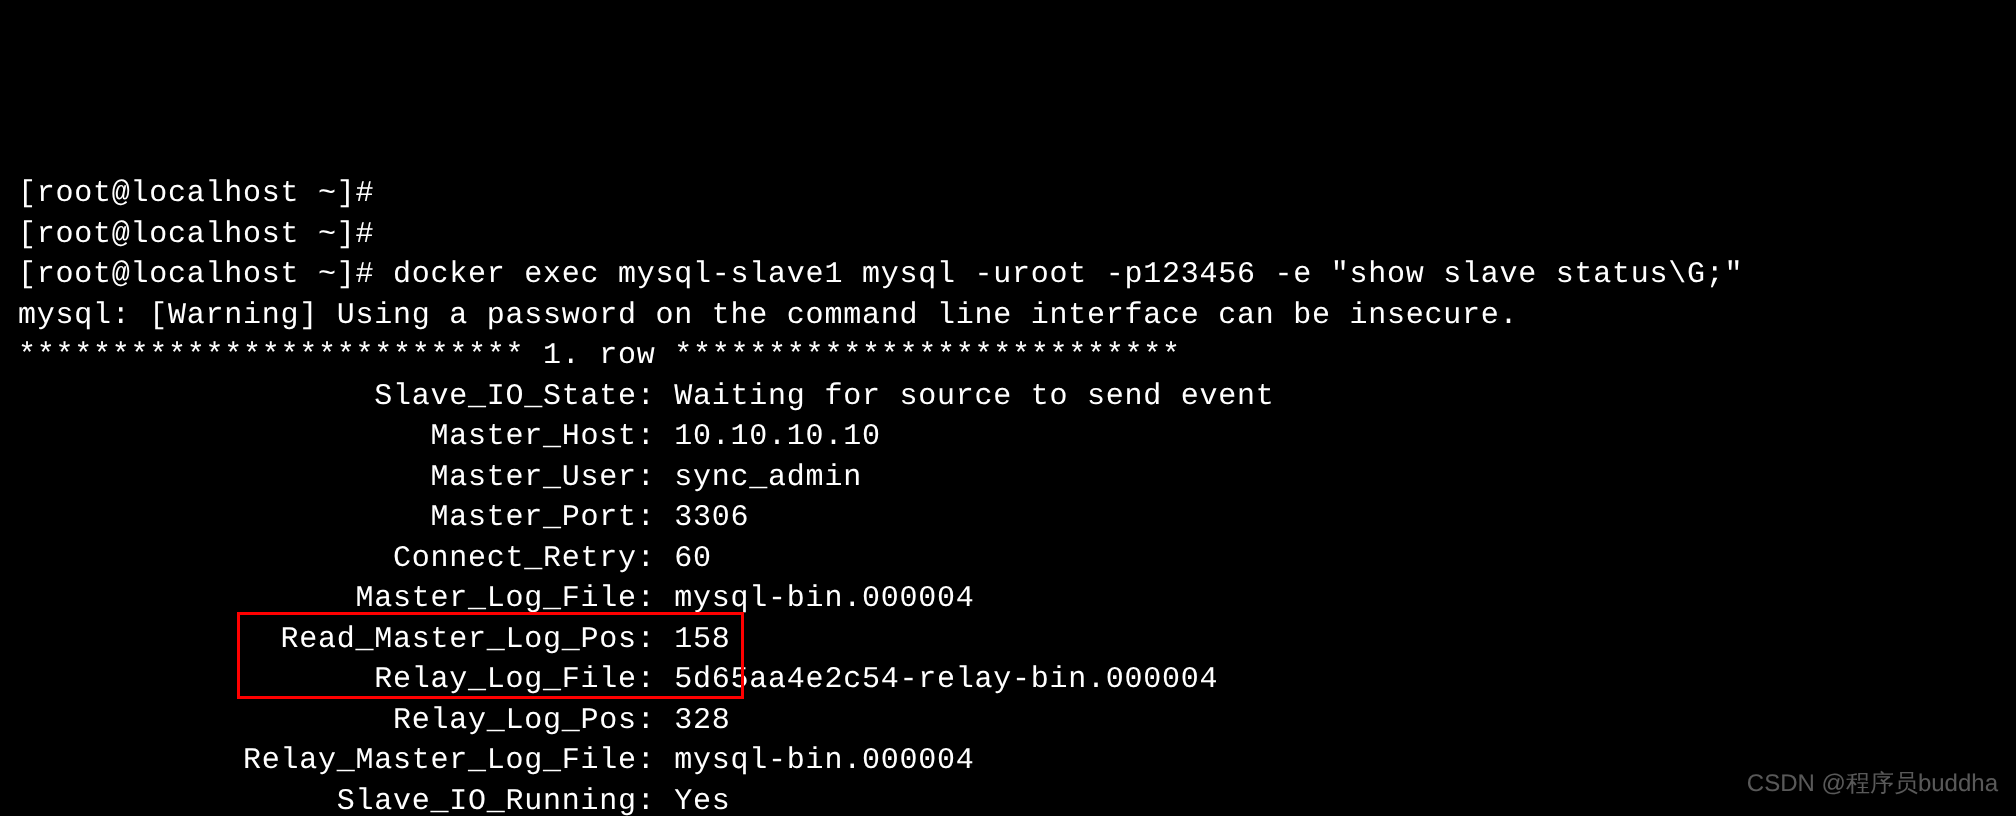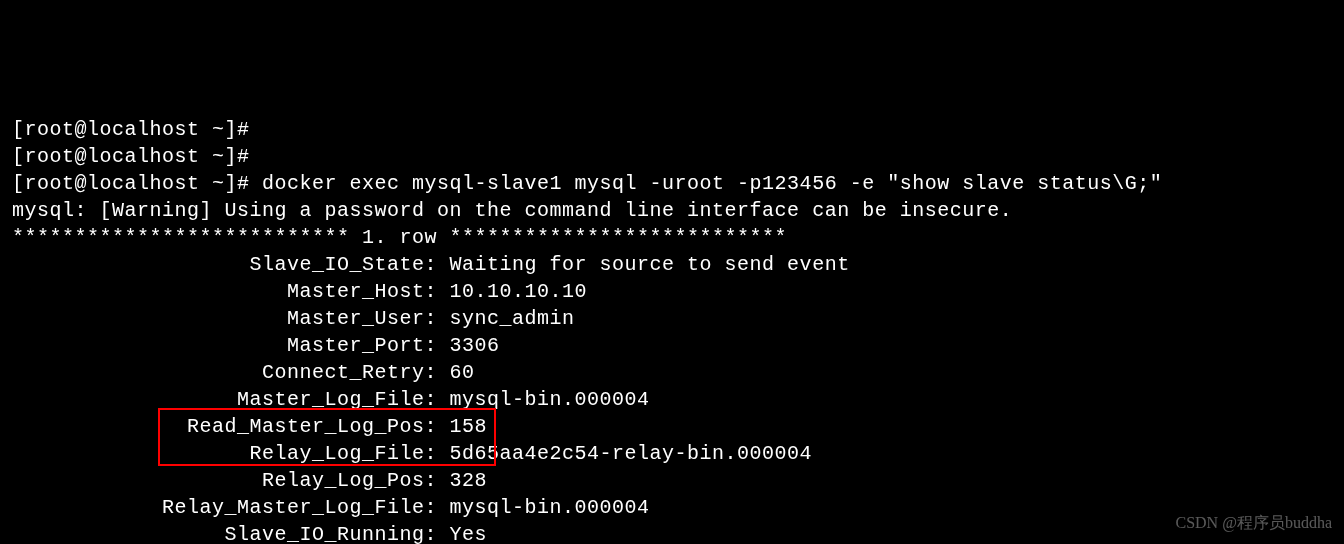--- a/index.html
+++ b/index.html
@@ -25,21 +25,21 @@
       position: absolute;
       border: 2px solid #ff0000;
       pointer-events: none;
     }
     .watermark {
       position: absolute;
       bottom: 8px;
       right: 12px;
       color: rgba(255,255,255,0.35);
       font-size: 16px;
-      font-family: Liberation Serif, serif;
+      font-family: Liberation Sans, sans-serif;
       letter-spacing: 0;
     }
   </style>
 </head>
 <body>
 
 
 
 <div id="terminal">[root@localhost ~]#
 [root@localhost ~]#

